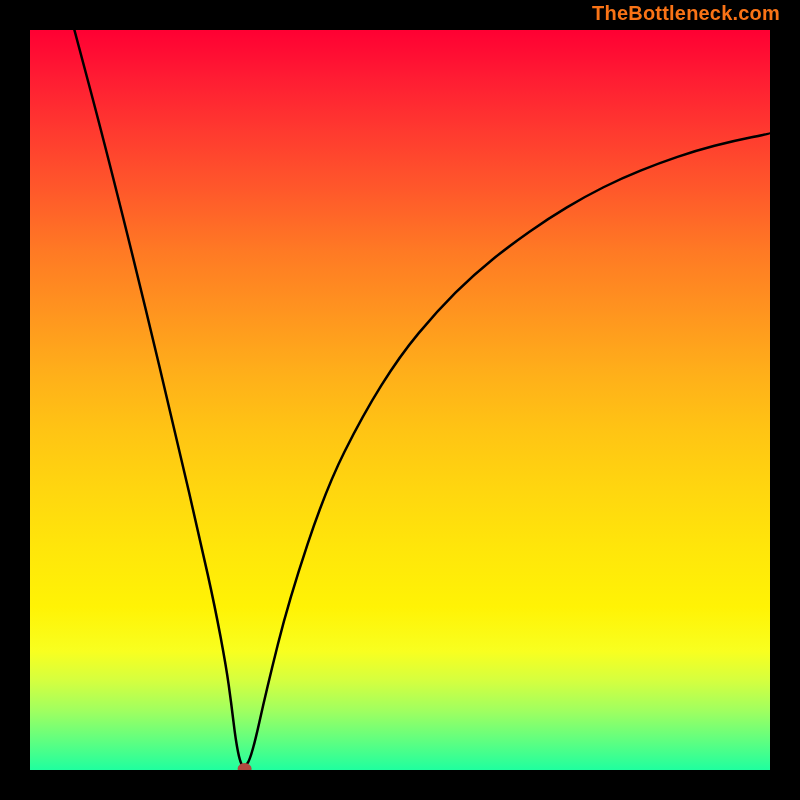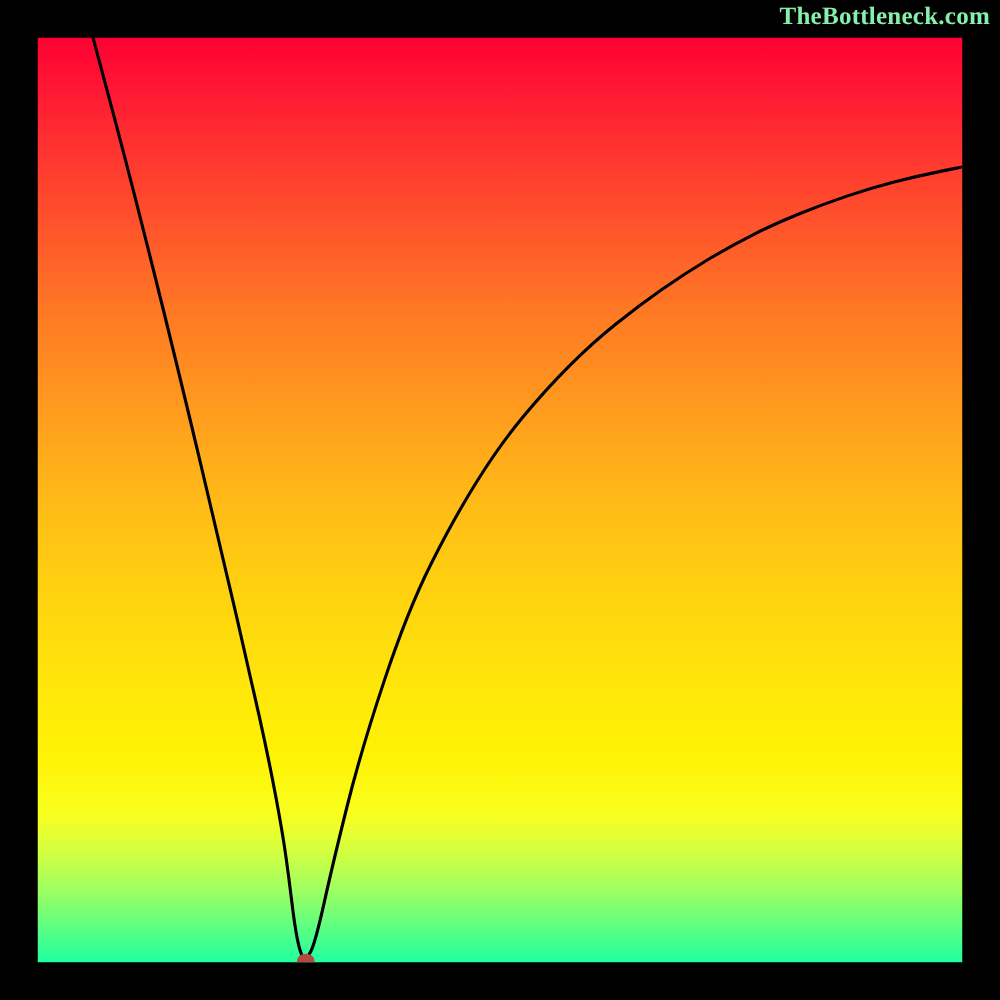--- a/index.html
+++ b/index.html
@@ -57,25 +57,25 @@
     stroke: #000;
     stroke-width: 2.5;
     stroke-linecap: round;
   }
   .dot {
     fill: #b24a40;
   }
   .watermark {
     position: absolute;
     top: 2px;
-    right: 8px;
-    font-family: Liberation Serif, serif;
+    right: 20px;
+    font-family: Liberation Sans, sans-serif;
     font-size: 20px;
     font-weight: 600;
-    color: #86efac;
+    color: #f97316;
     letter-spacing: 0.2px;
     white-space: nowrap;
   }
 </style>
 </head>
 <body>
 
 <div class="frame">
   <div class="watermark">TheBottleneck.com</div>
   <div class="plot-area">

